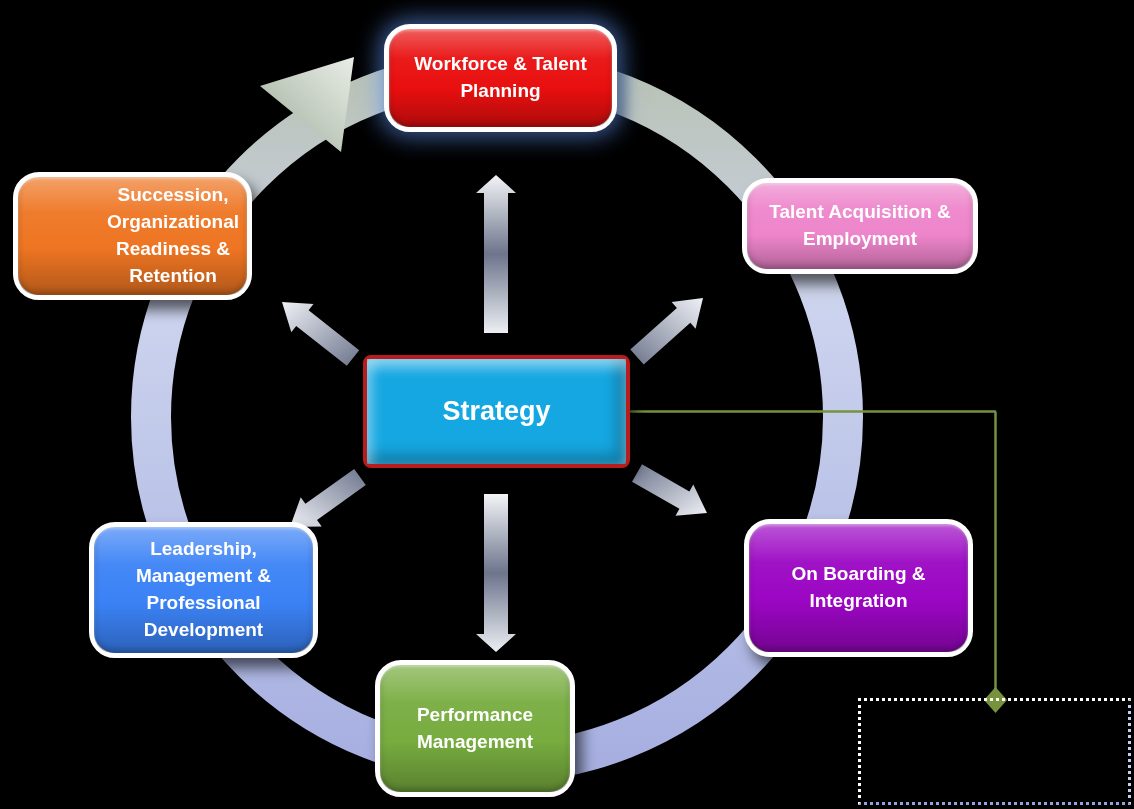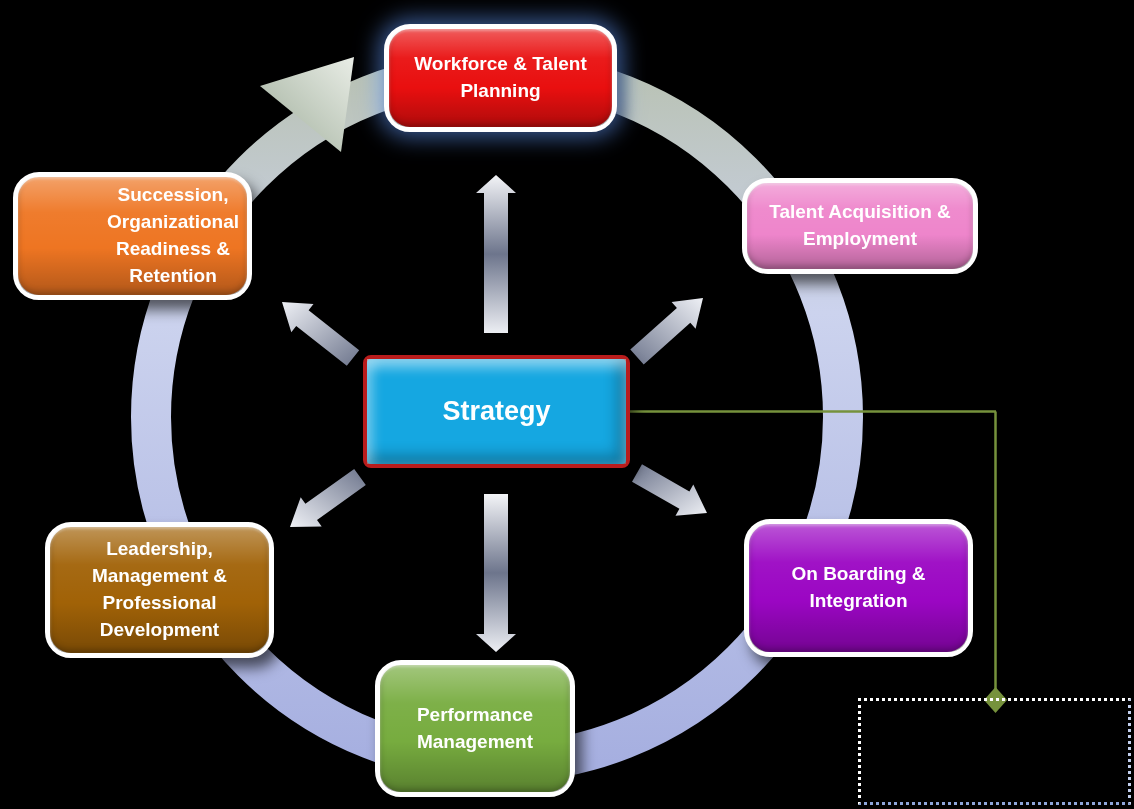--- a/index.html
+++ b/index.html
@@ -118,21 +118,21 @@
   <div class="node n-onboarding" style="background-color: rgb(155, 6, 195);">
     <span class="label">On Boarding &amp;
 Integration</span>
   </div>
 
   <div class="node n-performance" style="background-color: rgb(119, 172, 63);">
     <span class="label">Performance
 Management</span>
   </div>
 
-  <div class="node n-leadership" style="background-color: #a16207;">
+  <div class="node n-leadership" style="background-color: #3b82f6; margin-left: 44px;">
     <span class="label">Leadership,
 Management &amp;
 Professional
 Development</span>
   </div>
 
   <div class="node n-succession" style="background-color: rgb(238, 117, 34); justify-content: flex-end;">
     <span class="label">Succession,
 Organizational
 Readiness &amp;

